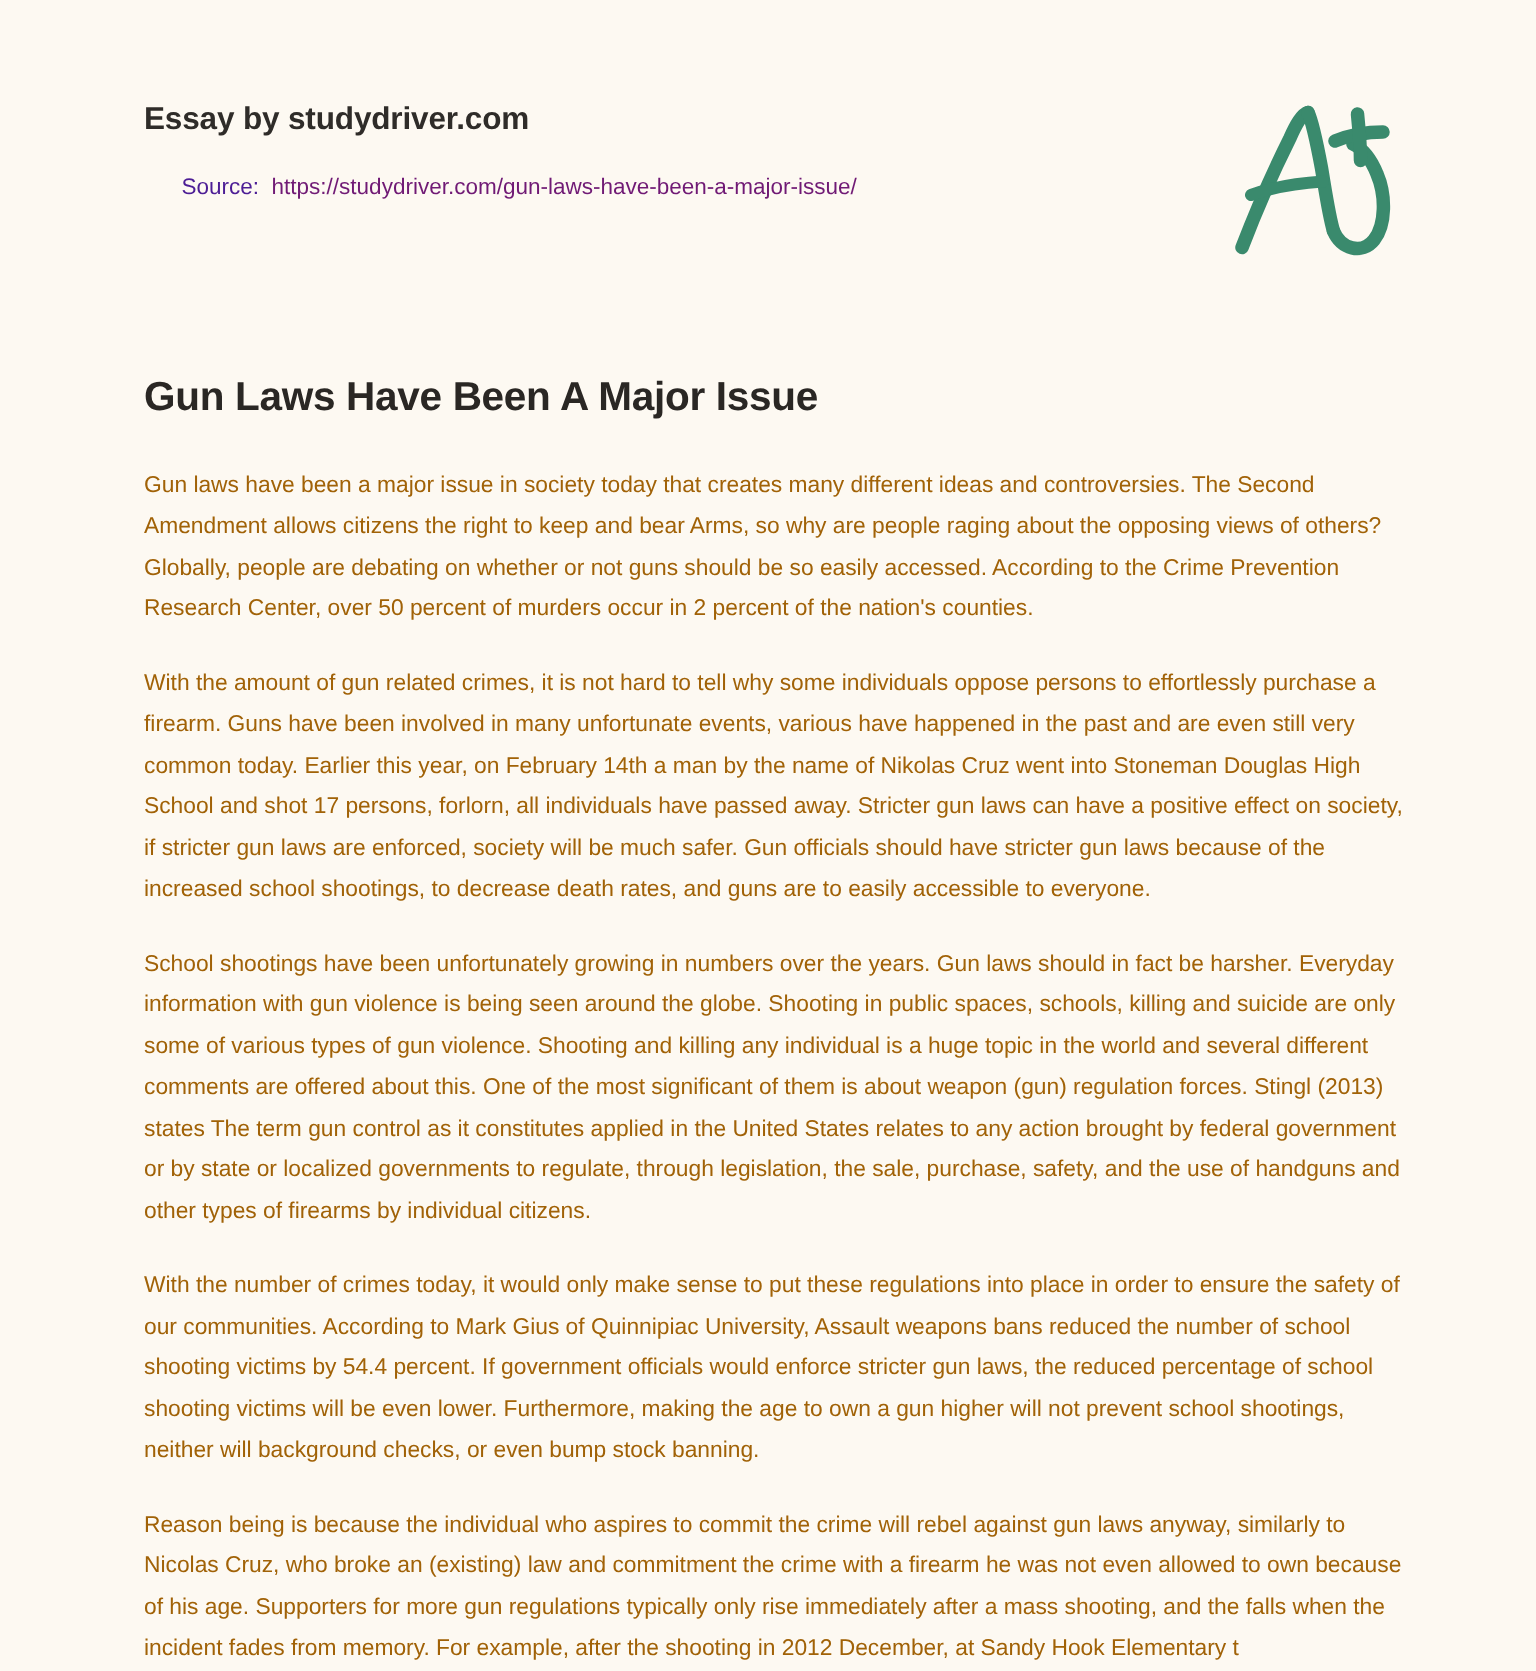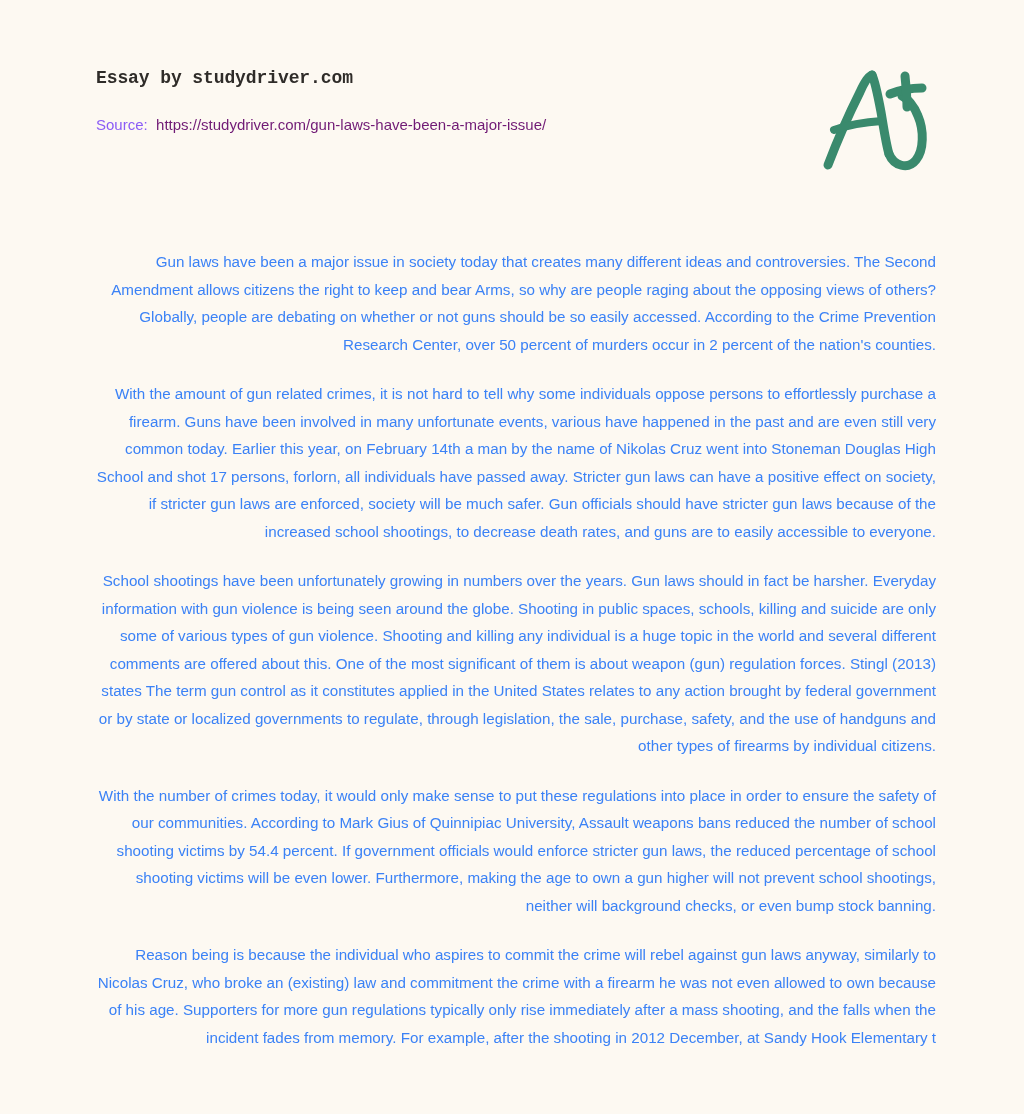--- a/index.html
+++ b/index.html
@@ -30,38 +30,38 @@
     left: 0;
     top: 0;
     width: 1024px;
     height: 200px;
   }
 
   .byline {
     position: absolute;
     left: 96px;
     top: 68px;
-    font-size: 18px;
+    font-size: 21px;
     font-weight: bold;
     color: #2f2c29;
     letter-spacing: -0.1px;
     white-space: nowrap;
-    font-family: Liberation Mono, monospace;
   }
 
   .source-line {
     position: absolute;
     left: 96px;
     top: 116px;
     font-size: 15px;
     color: #8d8880;
     white-space: nowrap;
   }
   .source-label {
-    color: #8b5cf6;
+    color: #4c1d95;
+    margin-left: 25px;
   }
   .source-url {
     color: #701a75;
     text-decoration: none;
   }
 
   
   .logo {
     position: absolute;
     left: 812px;
@@ -89,22 +89,22 @@
     color: #2a2724;
     letter-spacing: -0.2px;
     line-height: 1.25;
     margin: 0 0 28px 0;
   }
 
   .article-body p {
     margin: 0 0 22px 0;
     font-size: 15.2px;
     line-height: 27.5px;
-    color: #3b82f6;
-    text-align: right;
+    color: #a16207;
+    text-align: left;
     letter-spacing: 0.0px;
   }
   .article-body p:last-child {
     margin-bottom: 16px;
   }
 </style>
 </head>
 <body>
 
 <div class="page">
@@ -133,20 +133,21 @@
           <path d="M78 32 C 88 28, 100 26, 110 26" stroke-width="9"></path>
 
           <path d="M93 14 C 94 24, 95 36, 95 45" stroke-width="9"></path>
         </g>
       </svg>
     </div>
 
   </div>
 
   <div class="article">
+    <h1 class="article-title">Gun Laws Have Been A Major Issue</h1>
 
     <div class="article-body">
       <p>Gun laws have been a major issue in society today that creates many different ideas and controversies. The Second Amendment allows citizens the right to keep and bear Arms, so why are people raging about the opposing views of others? Globally, people are debating on whether or not guns should be so easily accessed. According to the Crime Prevention Research Center, over 50 percent of murders occur in 2 percent of the nation's counties.</p>
       <p>With the amount of gun related crimes, it is not hard to tell why some individuals oppose persons to effortlessly purchase a firearm. Guns have been involved in many unfortunate events, various have happened in the past and are even still very common today. Earlier this year, on February 14th a man by the name of Nikolas Cruz went into Stoneman Douglas High School and shot 17 persons, forlorn, all individuals have passed away. Stricter gun laws can have a positive effect on society, if stricter gun laws are enforced, society will be much safer. Gun officials should have stricter gun laws because of the increased school shootings, to decrease death rates, and guns are to easily accessible to everyone.</p>
       <p>School shootings have been unfortunately growing in numbers over the years. Gun laws should in fact be harsher. Everyday information with gun violence is being seen around the globe. Shooting in public spaces, schools, killing and suicide are only some of various types of gun violence. Shooting and killing any individual is a huge topic in the world and several different comments are offered about this. One of the most significant of them is about weapon (gun) regulation forces. Stingl (2013) states The term gun control as it constitutes applied in the United States relates to any action brought by federal government or by state or localized governments to regulate, through legislation, the sale, purchase, safety, and the use of handguns and other types of firearms by individual citizens.</p>
       <p>With the number of crimes today, it would only make sense to put these regulations into place in order to ensure the safety of our communities. According to Mark Gius of Quinnipiac University, Assault weapons bans reduced the number of school shooting victims by 54.4 percent. If government officials would enforce stricter gun laws, the reduced percentage of school shooting victims will be even lower. Furthermore, making the age to own a gun higher will not prevent school shootings, neither will background checks, or even bump stock banning.</p>
       <p>Reason being is because the individual who aspires to commit the crime will rebel against gun laws anyway, similarly to Nicolas Cruz, who broke an (existing) law and commitment the crime with a firearm he was not even allowed to own because of his age. Supporters for more gun regulations typically only rise immediately after a mass shooting, and the falls when the incident fades from memory. For example, after the shooting in 2012 December, at Sandy Hook Elementary t</p>
     </div>
   </div>
 

